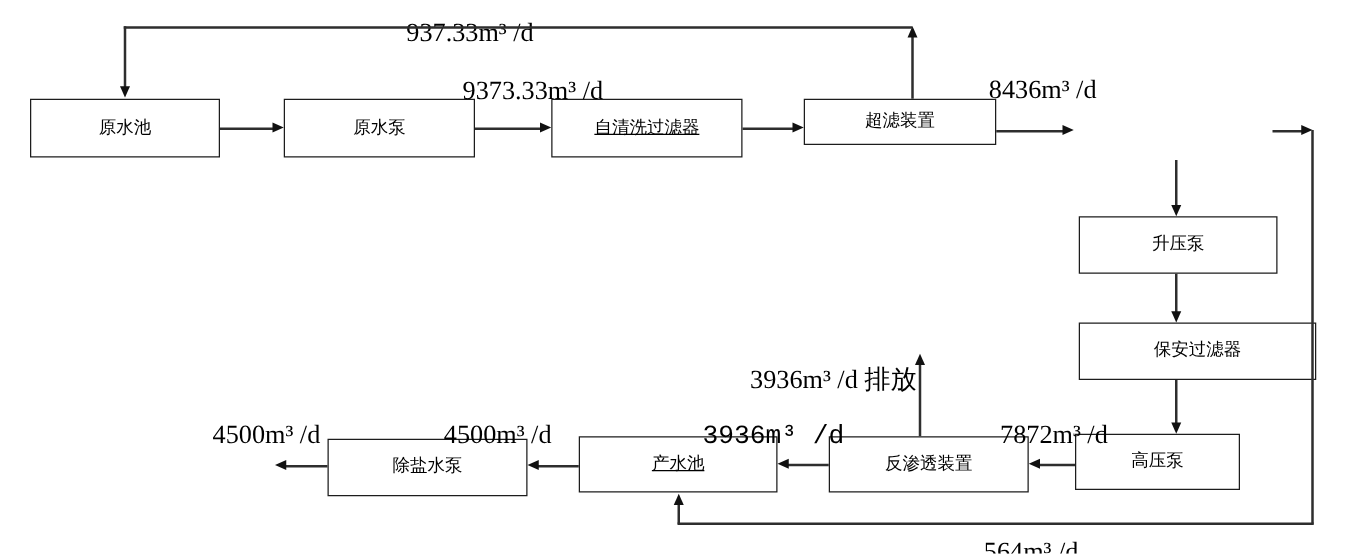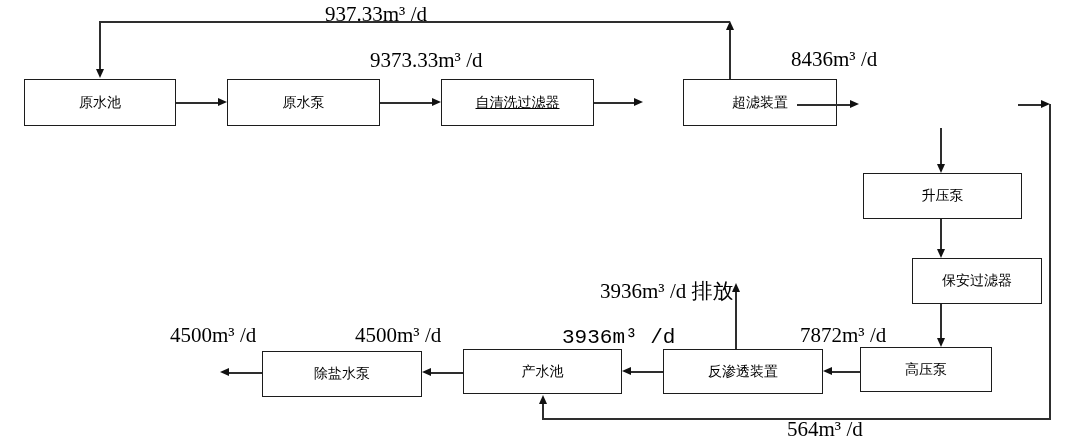--- a/index.html
+++ b/index.html
@@ -26,20 +26,21 @@
     justify-content: center;
     font-size: 14px;
     line-height: 1;
     white-space: nowrap;
   }
   .lbl {
     position: absolute;
     font-size: 21px;
     line-height: 1;
     white-space: nowrap;
+    margin-top: 12px;
   }
   .hline {
     position: absolute;
     height: 1.5px;
     background: #2e2e2e;
   }
   .vline {
     position: absolute;
     width: 1.5px;
     background: #2e2e2e;
@@ -67,26 +68,26 @@
   }
 </style>
 </head>
 <body>
 
 <div class="canvas">
 
   <div class="node" style="left:24px;  top:79px;  width:152px; height:47px;">原水池</div>
   <div class="node" style="left:227px; top:79px;  width:153px; height:47px;">原水泵</div>
   <div class="node" style="left:441px; top:79px;  width:153px; height:47px;text-decoration:underline;">自清洗过滤器</div>
-  <div class="node" style="left:643px; top:79px;  width:154px; height:47px;margin-left:40px;">超滤装置</div>
+  <div class="node" style="left:643px; top:79px;  width:154px; height:37px;">超滤装置</div>
   <div class="node" style="left:863px; top:173px; width:159px; height:46px;">升压泵</div>
-  <div class="node" style="left:912px; top:258px; width:130px; height:46px;text-align:center;">保安过滤器</div>
+  <div class="node" style="left:863px; top:258px; width:190px; height:46px;text-align:center;">保安过滤器</div>
   <div class="node" style="left:860px; top:347px; width:132px; height:45px;">高压泵</div>
   <div class="node" style="left:663px; top:349px; width:160px; height:45px;">反渗透装置</div>
-  <div class="node" style="left:463px; top:349px; width:159px; height:45px;">产水池</div>
+  <div class="node" style="left:463px; top:349px; width:159px; height:45px;text-decoration:underline;">产水池</div>
   <div class="node" style="left:262px; top:351px; width:160px; height:46px;">除盐水泵</div>
 
   <div class="lbl" style="left:325px; top:4px;">937.33m³ /d</div>
   <div class="lbl" style="left:370px; top:50px;">9373.33m³ /d</div>
   <div class="lbl" style="left:791px; top:49px;">8436m³ /d</div>
   <div class="lbl" style="left:600px; top:281px;">3936m³ /d 排放</div>
   <div class="lbl" style="left:800px; top:325px;">7872m³ /d</div>
   <div class="lbl" style="left:562px; top:327px;font-family:Liberation Mono, monospace;">3936m³ /d</div>
   <div class="lbl" style="left:355px; top:325px;">4500m³ /d</div>
   <div class="lbl" style="left:170px; top:325px;">4500m³ /d</div>

